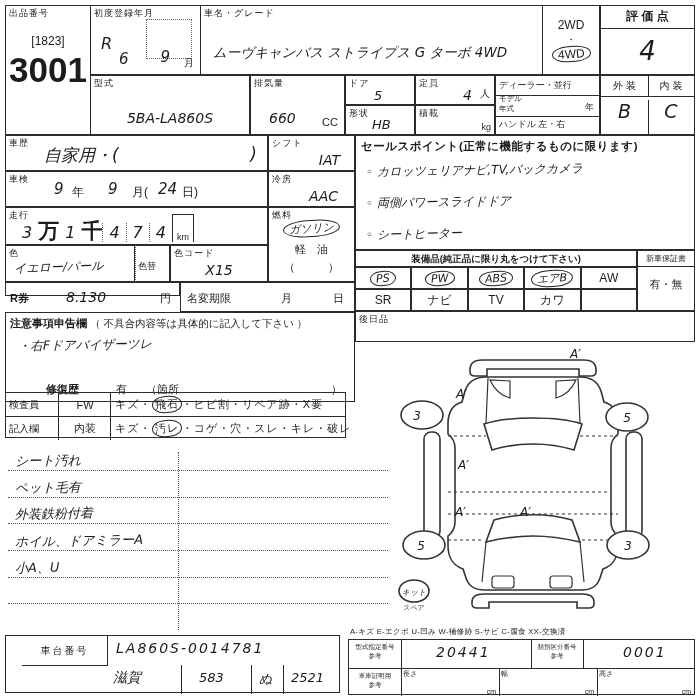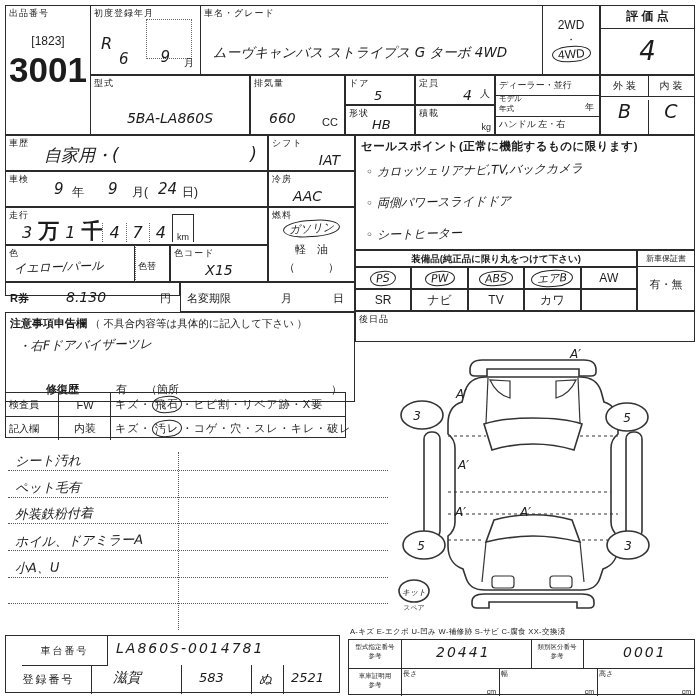--- a/index.html
+++ b/index.html
@@ -124,21 +124,21 @@
     <span class="lbl">車検</span>
     <span class="hw" style="position:absolute;left:48px;top:8px;font-size:15px">9</span>
     <span style="position:absolute;left:66px;top:12px;font-size:12px">年</span>
     <span class="hw" style="position:absolute;left:102px;top:8px;font-size:15px">9</span>
     <span style="position:absolute;left:126px;top:12px;font-size:12px">月(</span>
     <span class="hw" style="position:absolute;left:152px;top:8px;font-size:15px">24</span>
     <span style="position:absolute;left:176px;top:12px;font-size:12px">日)</span>
   </div>
   <div class="cell" style="left:268px;top:171px;width:87px;height:36px">
     <span class="lbl">冷房</span>
-    <span class="hw" style="position:absolute;right:32px;bottom:2px;font-size:14px">AAC</span>
+    <span class="hw" style="position:absolute;right:16px;bottom:2px;font-size:14px">AAC</span>
   </div>
 
   <div class="cell" style="left:5px;top:207px;width:263px;height:38px">
     <span class="lbl">走行</span>
     <div class="odo-row">
       <span class="hw odo-d">3</span>
       <span class="odo-big">万</span>
       <span class="hw odo-d">1</span>
       <span class="odo-big">千</span>
       <span class="hw odo-d odo-sep">4</span>
@@ -315,21 +315,20 @@
       <text x="229" y="78" text-anchor="middle">5</text>
       <text x="230" y="206" text-anchor="middle">3</text>
       <text x="16" y="251" text-anchor="middle" font-size="8">キット</text>
     </g>
     <text x="16" y="266" text-anchor="middle" font-size="7" fill="#333" font-style="normal">スペア</text>
   </svg>
 
   <div class="cell" style="left:5px;top:635px;width:335px;height:58px">
     <div style="position:absolute;top:0;left:16px;width:85px;height:29px;border-right:1.4px solid #2b2b2b;border-bottom:1.4px solid #2b2b2b;display:flex;align-items:center;justify-content:center;font-size:10px;letter-spacing:2px">車台番号</div>
     <div class="hw" style="position:absolute;top:4px;left:110px;font-size:14px;letter-spacing:2px">LA860S-0014781</div>
-    <div style="position:absolute;top:29px;left:0;width:85px;height:29px;border-right:1.4px solid #2b2b2b;display:flex;align-items:center;justify-content:center;font-size:11px;letter-spacing:2px">登録番号</div>
     <div style="position:absolute;top:29px;left:85px;width:90px;height:29px;border-right:1.2px solid #2b2b2b">
       <span class="hw" style="position:absolute;left:22px;top:4px;font-size:14px">滋賀</span>
     </div>
     <div style="position:absolute;top:29px;left:175px;width:70px;height:29px;border-right:1.2px solid #2b2b2b">
       <span class="hw" style="position:absolute;left:18px;top:5px;font-size:13px">583</span>
     </div>
     <div style="position:absolute;top:29px;left:245px;width:32px;height:29px;border-right:1.2px solid #2b2b2b">
       <span class="hw" style="position:absolute;left:8px;top:5px;font-size:13px">ぬ</span>
     </div>
     <div style="position:absolute;top:29px;left:277px;right:0;height:29px">

